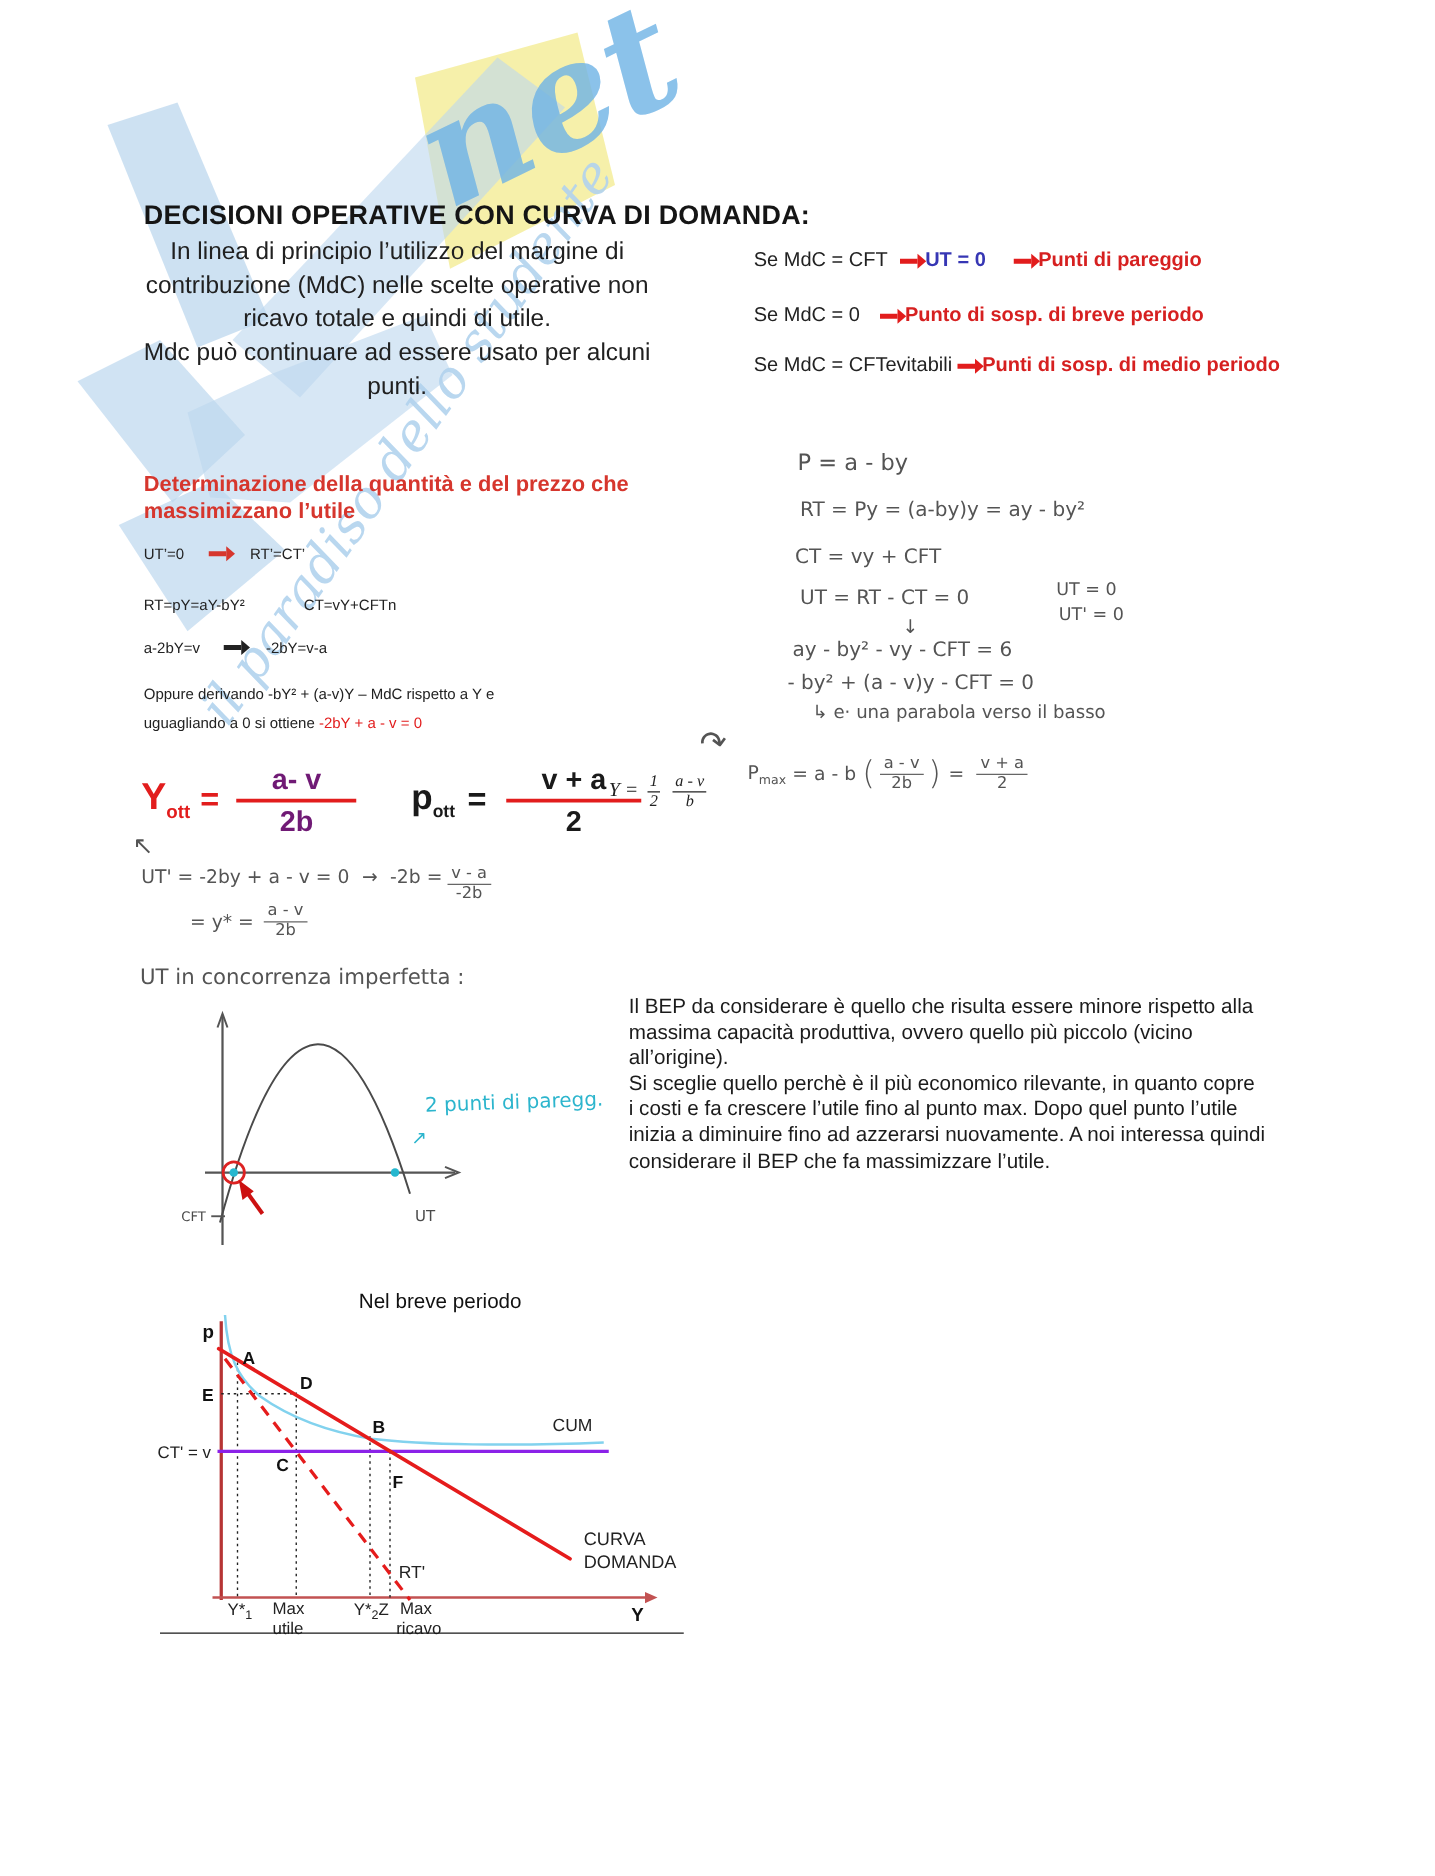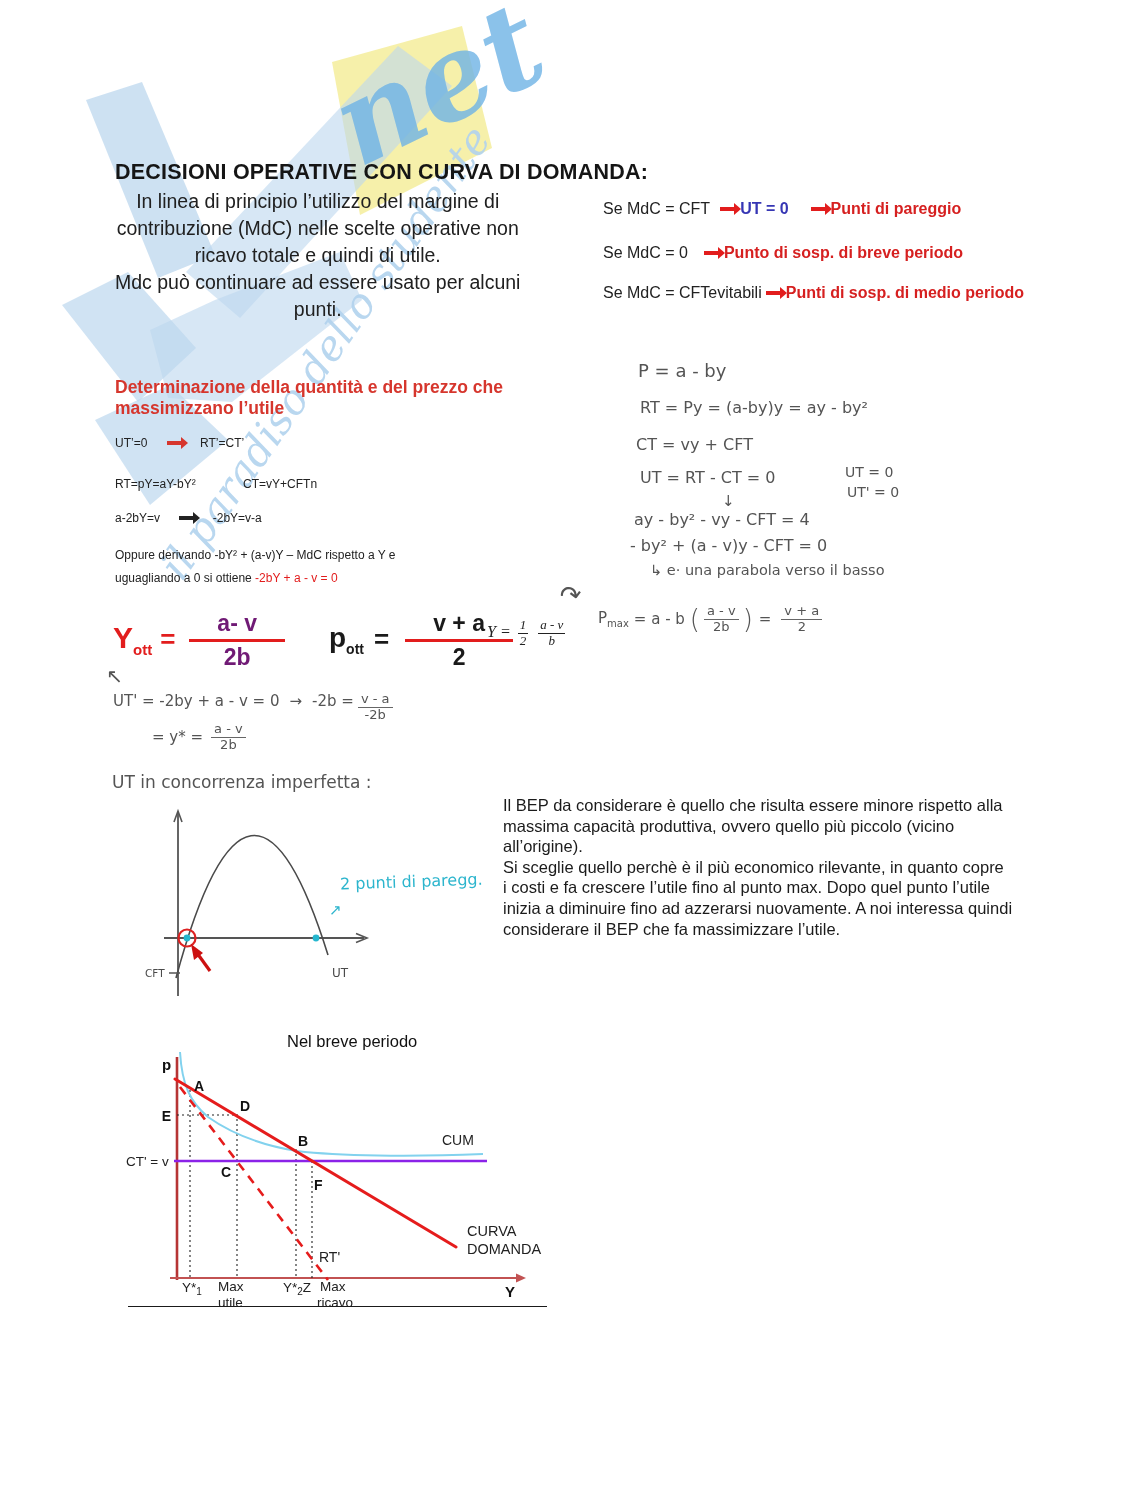--- a/index.html
+++ b/index.html
@@ -136,21 +136,21 @@
       <span class="sfrac"><span class="n">a - v</span><span>b</span></span>
     </div>
 
     <div class="abs hw" style="left:638px;top:360px;font-size:18px;">P = a - by</div>
     <div class="abs hw" style="left:640px;top:398px;font-size:16px;">RT = Py = (a-by)y = ay - by²</div>
     <div class="abs hw" style="left:636px;top:435px;font-size:16px;">CT = vy + CFT</div>
     <div class="abs hw" style="left:640px;top:468px;font-size:16px;">UT = RT - CT = 0</div>
     <div class="abs hw" style="left:845px;top:464px;font-size:14px;">UT = 0</div>
     <div class="abs hw" style="left:847px;top:484px;font-size:14px;">UT' = 0</div>
     <div class="abs hw" style="left:722px;top:492px;font-size:15px;">↓</div>
-    <div class="abs hw" style="left:634px;top:510px;font-size:16px;">ay - by² - vy - CFT = 4</div>
+    <div class="abs hw" style="left:634px;top:510px;font-size:16px;">ay - by² - vy - CFT = 6</div>
     <div class="abs hw" style="left:630px;top:536px;font-size:16px;">- by² + (a - v)y - CFT = 0</div>
     <div class="abs hw" style="left:650px;top:562px;font-size:14.5px;">
       <span>↳</span>
       <span>e· una parabola verso il basso</span>
     </div>
 
     <div class="abs hw" style="left:560px;top:580px;font-size:26px;transform:rotate(-8deg);">↷</div>
     <div class="abs hw" style="left:598px;top:604px;font-size:15px;display:flex;align-items:center;">
       <span><span>P</span><sub style="font-size:10px;">max</sub></span>
       <span style="margin:0 5px;">= a - b</span>

